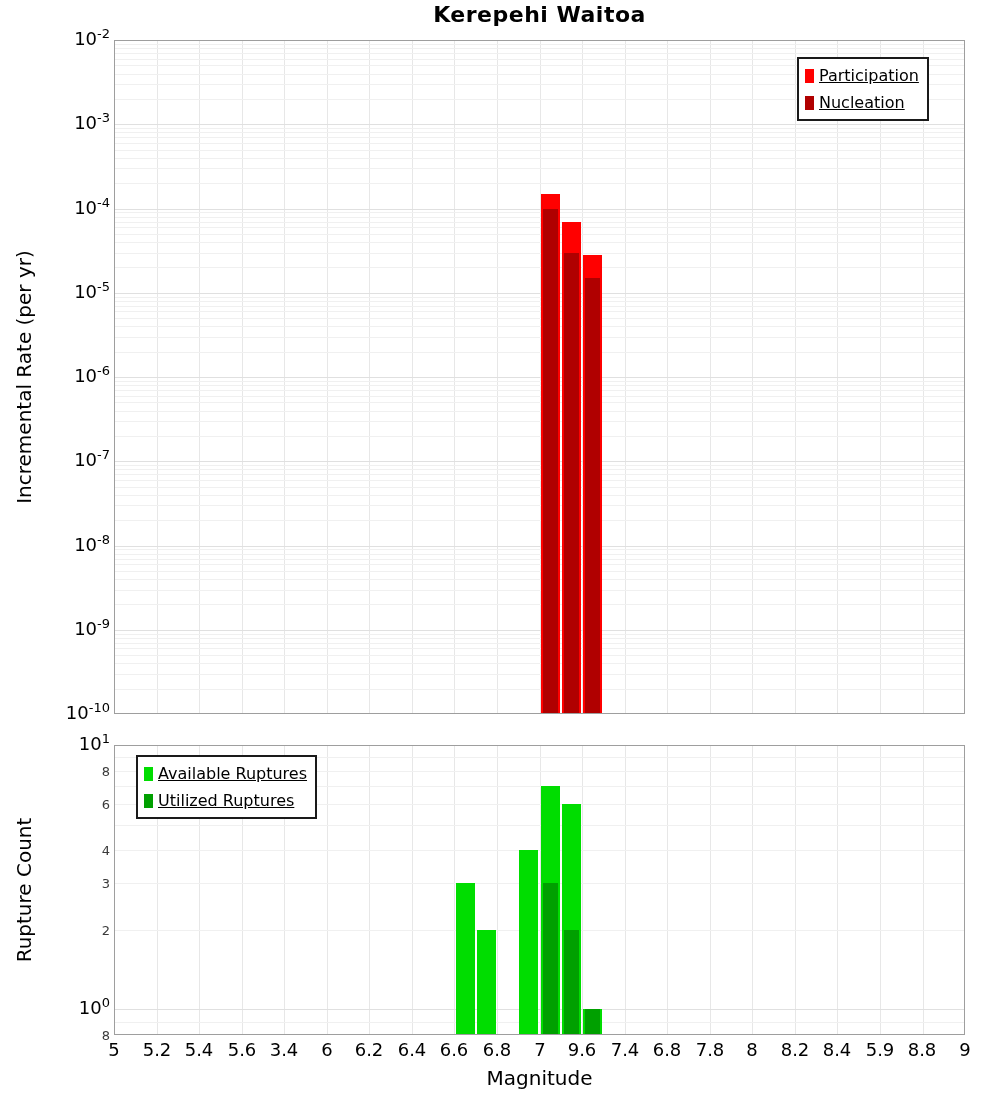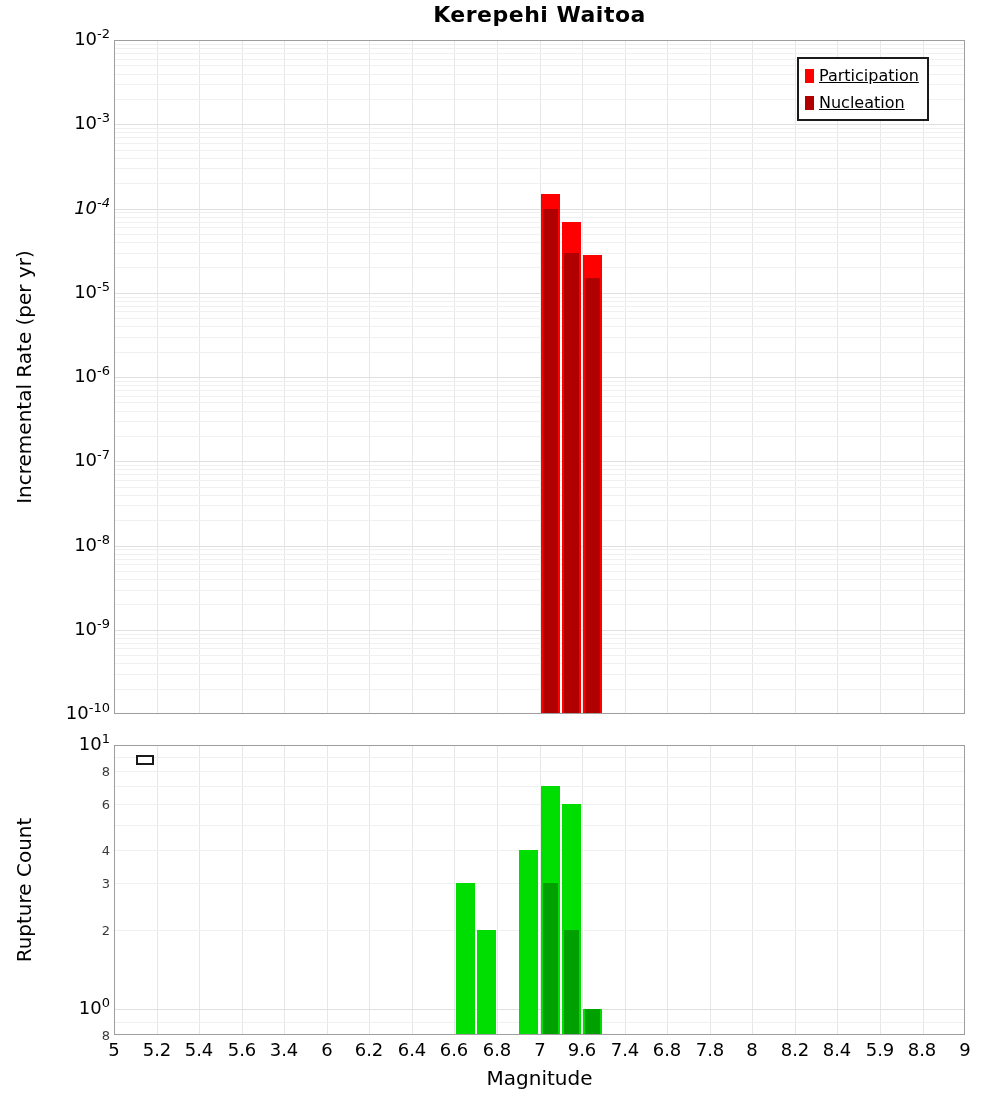--- a/index.html
+++ b/index.html
@@ -197,25 +197,33 @@
       <span class="swatch" style="background: rgb(255, 0, 0);"></span>
       <span>Participation</span>
     </div>
     <div class="legend-item">
       <span class="swatch" style="background: rgb(176, 0, 0);"></span>
       <span>Nucleation</span>
     </div>
   </div>
 
   <div class="legend" id="legend2">
+    <div class="legend-item">
+      <span class="swatch" style="background: rgb(0, 221, 0);"></span>
+      <span>Available Ruptures</span>
+    </div>
+    <div class="legend-item">
+      <span class="swatch" style="background: rgb(0, 160, 0);"></span>
+      <span>Utilized Ruptures</span>
+    </div>
   </div>
 
 <div class="ytick" style="top: 30px;">10<span class="sup">-2</span></div>
     <div class="ytick" style="top: 114px;">10<span class="sup">-3</span></div>
-    <div class="ytick" style="top: 199px; font-style: italic;">10<span class="sup">-4</span></div>
+    <div class="ytick" style="top: 199px;">10<span class="sup">-4</span></div>
     <div class="ytick" style="top: 283px;">10<span class="sup">-5</span></div>
     <div class="ytick" style="top: 367px;">10<span class="sup">-6</span></div>
     <div class="ytick" style="top: 451px;">10<span class="sup">-7</span></div>
     <div class="ytick" style="top: 536px;">10<span class="sup">-8</span></div>
     <div class="ytick" style="top: 620px;">10<span class="sup">-9</span></div>
     <div class="ytick" style="top: 704px;">10<span class="sup">-10</span></div>
     <div class="ytick" style="top: 735px;">10<span class="sup">1</span></div>
     <div class="ytick yminor" style="top: 765px;">8</div>
     <div class="ytick yminor" style="top: 798px;">6</div>
     <div class="ytick yminor" style="top: 844px;">4</div>

